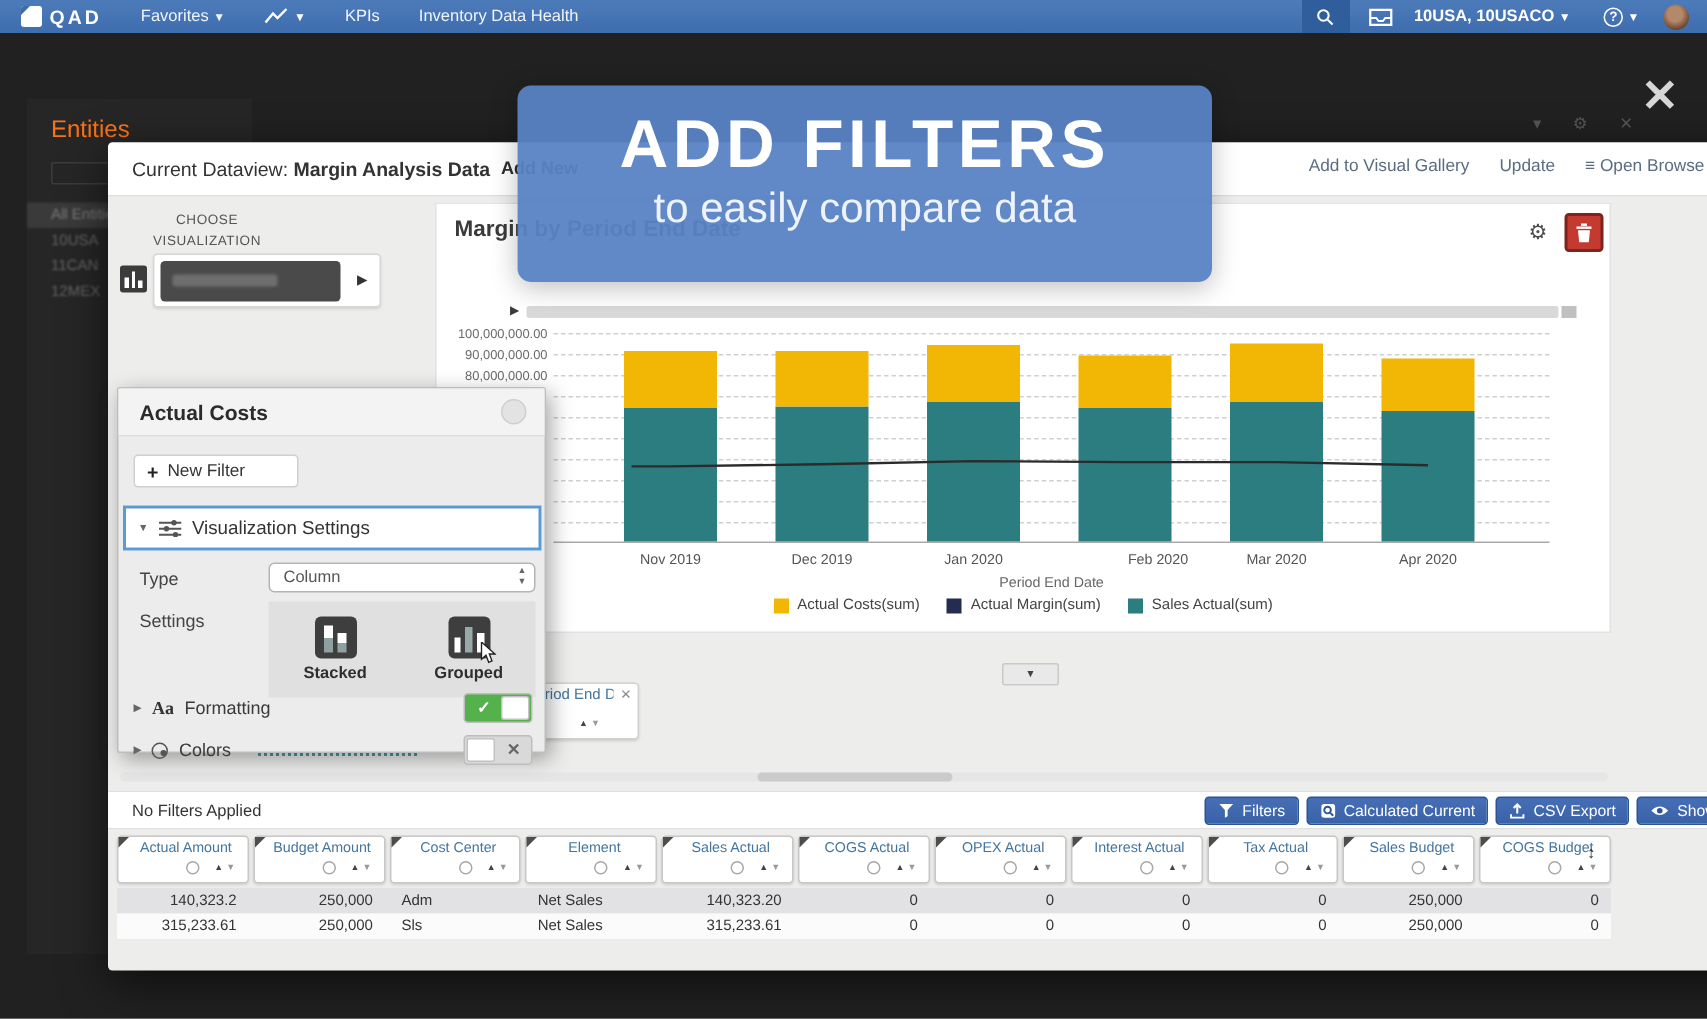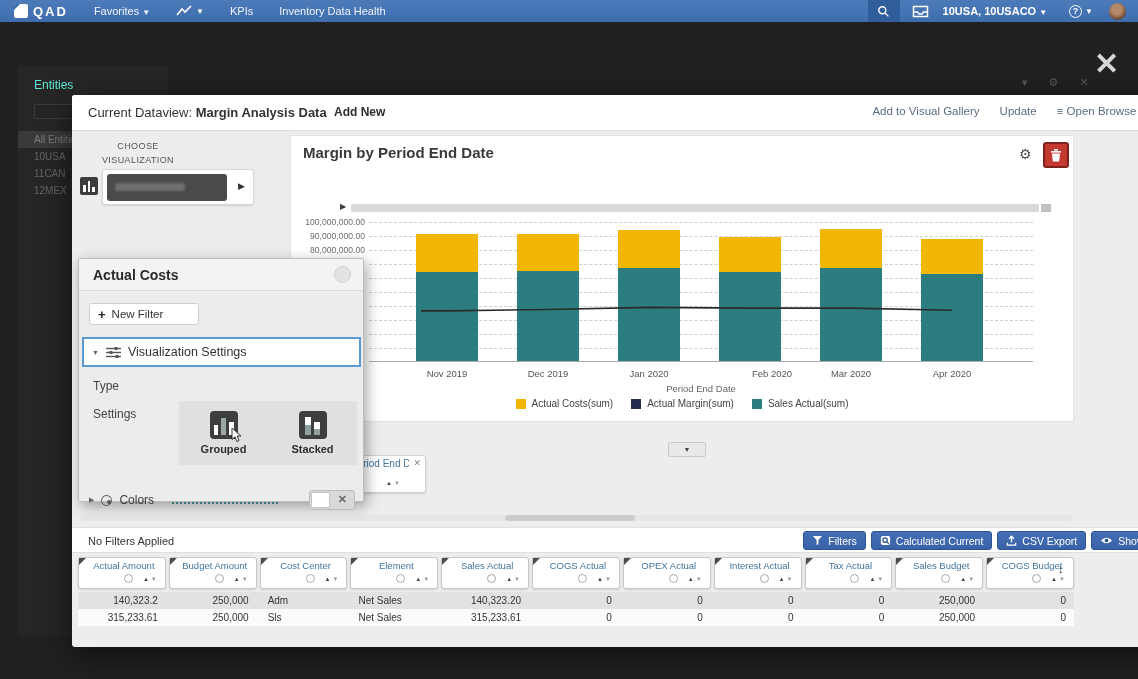--- a/index.html
+++ b/index.html
@@ -31,21 +31,21 @@
   .ph-title { position:absolute; left:14px; top:10px; font-size:17px; font-weight:bold; color:#6f6f6f; }
   .ph-more { position:absolute; left:168px; top:15px; font-size:11px; color:#4e4e4e; }
   .ph-edit { position:absolute; left:903px; top:7px; width:50px; height:25px; background:#1d2b47;
     color:#44597f; font-size:12px; text-align:center; line-height:25px; border-radius:2px; }
   .ph-act { position:absolute; top:13px; font-size:12px; color:#4b4b4b; }
   .bg-icons { position:absolute; left:1022px; top:76px; font-size:11px; color:#565656; letter-spacing:9px; z-index:1; }
   .close-x { position:absolute; left:1094px; top:46px; font-size:30px; font-weight:bold; color:#d6d6d6; z-index:60; }
 
   
   .entities { position:absolute; left:18px; top:66px; width:150px; height:570px; background:#262626; z-index:1; }
-  .ent-title { margin:12px 0 0 16px; font-size:12px; color:#5eead4; filter:blur(0.4px); }
+  .ent-title { margin:12px 0 0 16px; font-size:16px; color:#f97316; filter:blur(0.4px); }
   .ent-search { margin:12px 0 0 16px; width:112px; height:15px; border:1px solid #3c3c3c; border-radius:2px; }
   .ent-list { margin-top:12px; }
   .ent-item { font-size:10px; color:#707070; padding:3px 16px; filter:blur(0.6px); opacity:.85; }
   .ent-item.sel { background:#3e3e3e; color:#8a8a8a; }
 
   
   .dialog { position:absolute; left:72px; top:95px; width:1116px; height:552px; background:#ededec;
     border-radius:3px; box-shadow:0 8px 30px rgba(0,0,0,.6); z-index:10; }
   .dlg-header { position:absolute; left:0; top:0; width:100%; height:36px; background:#fff;
     border-bottom:1px solid #ddd; border-radius:3px 3px 0 0; }
@@ -556,46 +556,63 @@
           <line x1="0" y1="2.5" x2="15" y2="2.5" stroke="#555" stroke-width="1.4"></line>
             <circle cx="10" cy="2.5" r="1.8" fill="#555"></circle>
           <line x1="0" y1="6.5" x2="15" y2="6.5" stroke="#555" stroke-width="1.4"></line>
             <circle cx="5" cy="6.5" r="1.8" fill="#555"></circle>
           <line x1="0" y1="10.5" x2="15" y2="10.5" stroke="#555" stroke-width="1.4"></line>
             <circle cx="11" cy="10.5" r="1.8" fill="#555"></circle>
           </svg>
         <span class="vizset-label">Visualization Settings</span>
       </div>
       <span class="type-label">Type</span>
+      <div class="type-select">
+        <span>Column</span>
+        <span class="sel-arrows">▲<br>▼</span>
+      </div>
       <span class="settings-label">Settings</span>
       <div class="settings-box">
+        <div class="set-opt">
+          <div class="set-icon">
+            <span class="sbar" style="height:18px;background:linear-gradient(#fff 45%,#8fa0a0 45%)"></span>
+            <span class="sbar" style="height:13px;background:linear-gradient(#fff 50%,#8fa0a0 50%)"></span>
+          </div>
+          <span class="set-label">Stacked</span>
+        </div>
         <div class="set-opt">
           <div class="set-icon">
             <span class="sbar" style="height:10px;background:#fff"></span>
             <span class="sbar" style="height:17px;background:#9aa8a8"></span>
             <span class="sbar" style="height:13px;background:#fff"></span>
             <svg class="cursor-svg" width="11" height="15" viewBox="0 0 11 15">
               <path d="M1 0 L1 11.5 L4 8.8 L5.8 13.5 L8 12.6 L6.2 8 L10 8 Z" fill="#fff" stroke="#222" stroke-width="0.9"></path>
               </svg>
           </div>
           <span class="set-label">Grouped</span>
         </div>
-        <div class="set-opt">
-          <div class="set-icon">
-            <span class="sbar" style="height:18px;background:linear-gradient(#fff 45%,#8fa0a0 45%)"></span>
-            <span class="sbar" style="height:13px;background:linear-gradient(#fff 50%,#8fa0a0 50%)"></span>
-          </div>
-          <span class="set-label">Stacked</span>
-        </div>
+      </div>
+      <div class="pop-row" style="top:202px;">
+        <span class="tri-right">▶</span>
+        <span class="aa">Aa</span>
+        <span class="pop-row-label">Formatting</span>
+        <div class="toggle on">
+            <span class="tick">✓</span>
+            <span class="knob"></span>
+          </div>
       </div>
       <div class="pop-row" style="top:230px;">
         <span class="tri-right">▶</span>
         <span class="palette"></span>
         <span class="pop-row-label">Colors</span>
         <div class="toggle off">
             <span class="knob"></span>
             <span class="cross">✕</span>
           </div>
       </div>
     </div>
   </div>
 
+  <div class="overlay-tip">
+    <div class="ot-title">ADD FILTERS</div>
+    <div class="ot-sub">to easily compare data</div>
+  </div>
 </div>
 
 </body></html>

